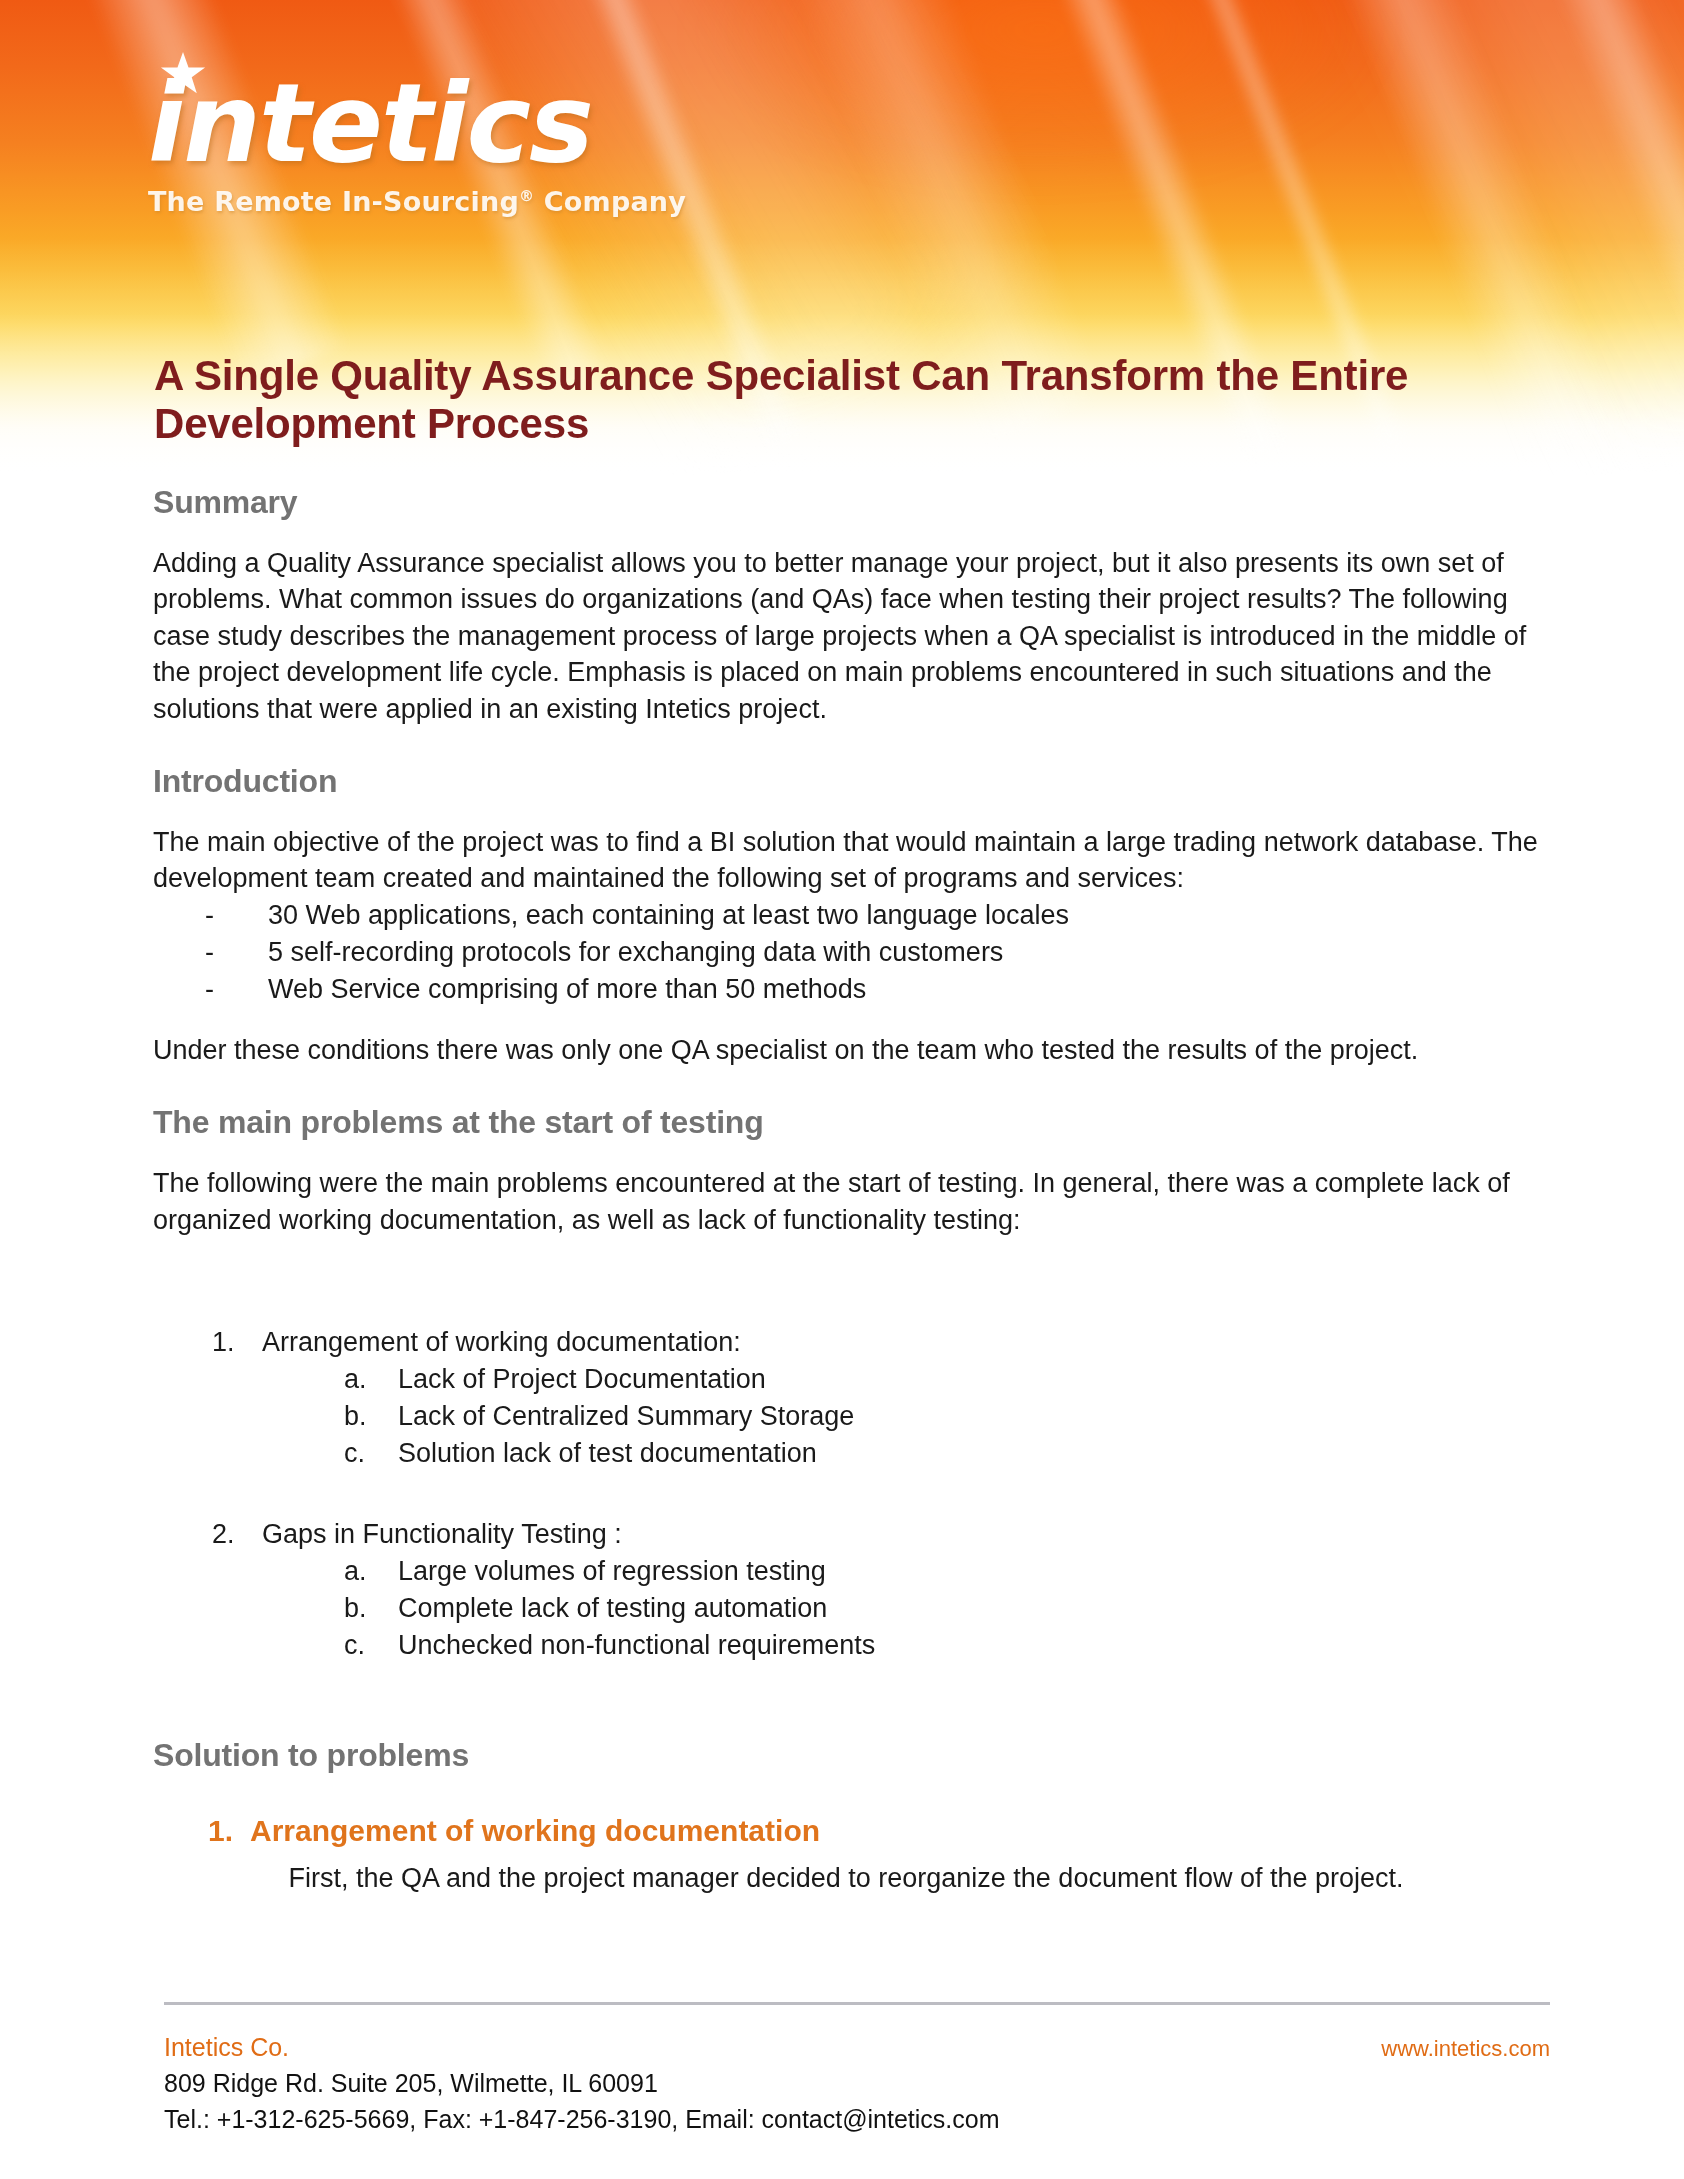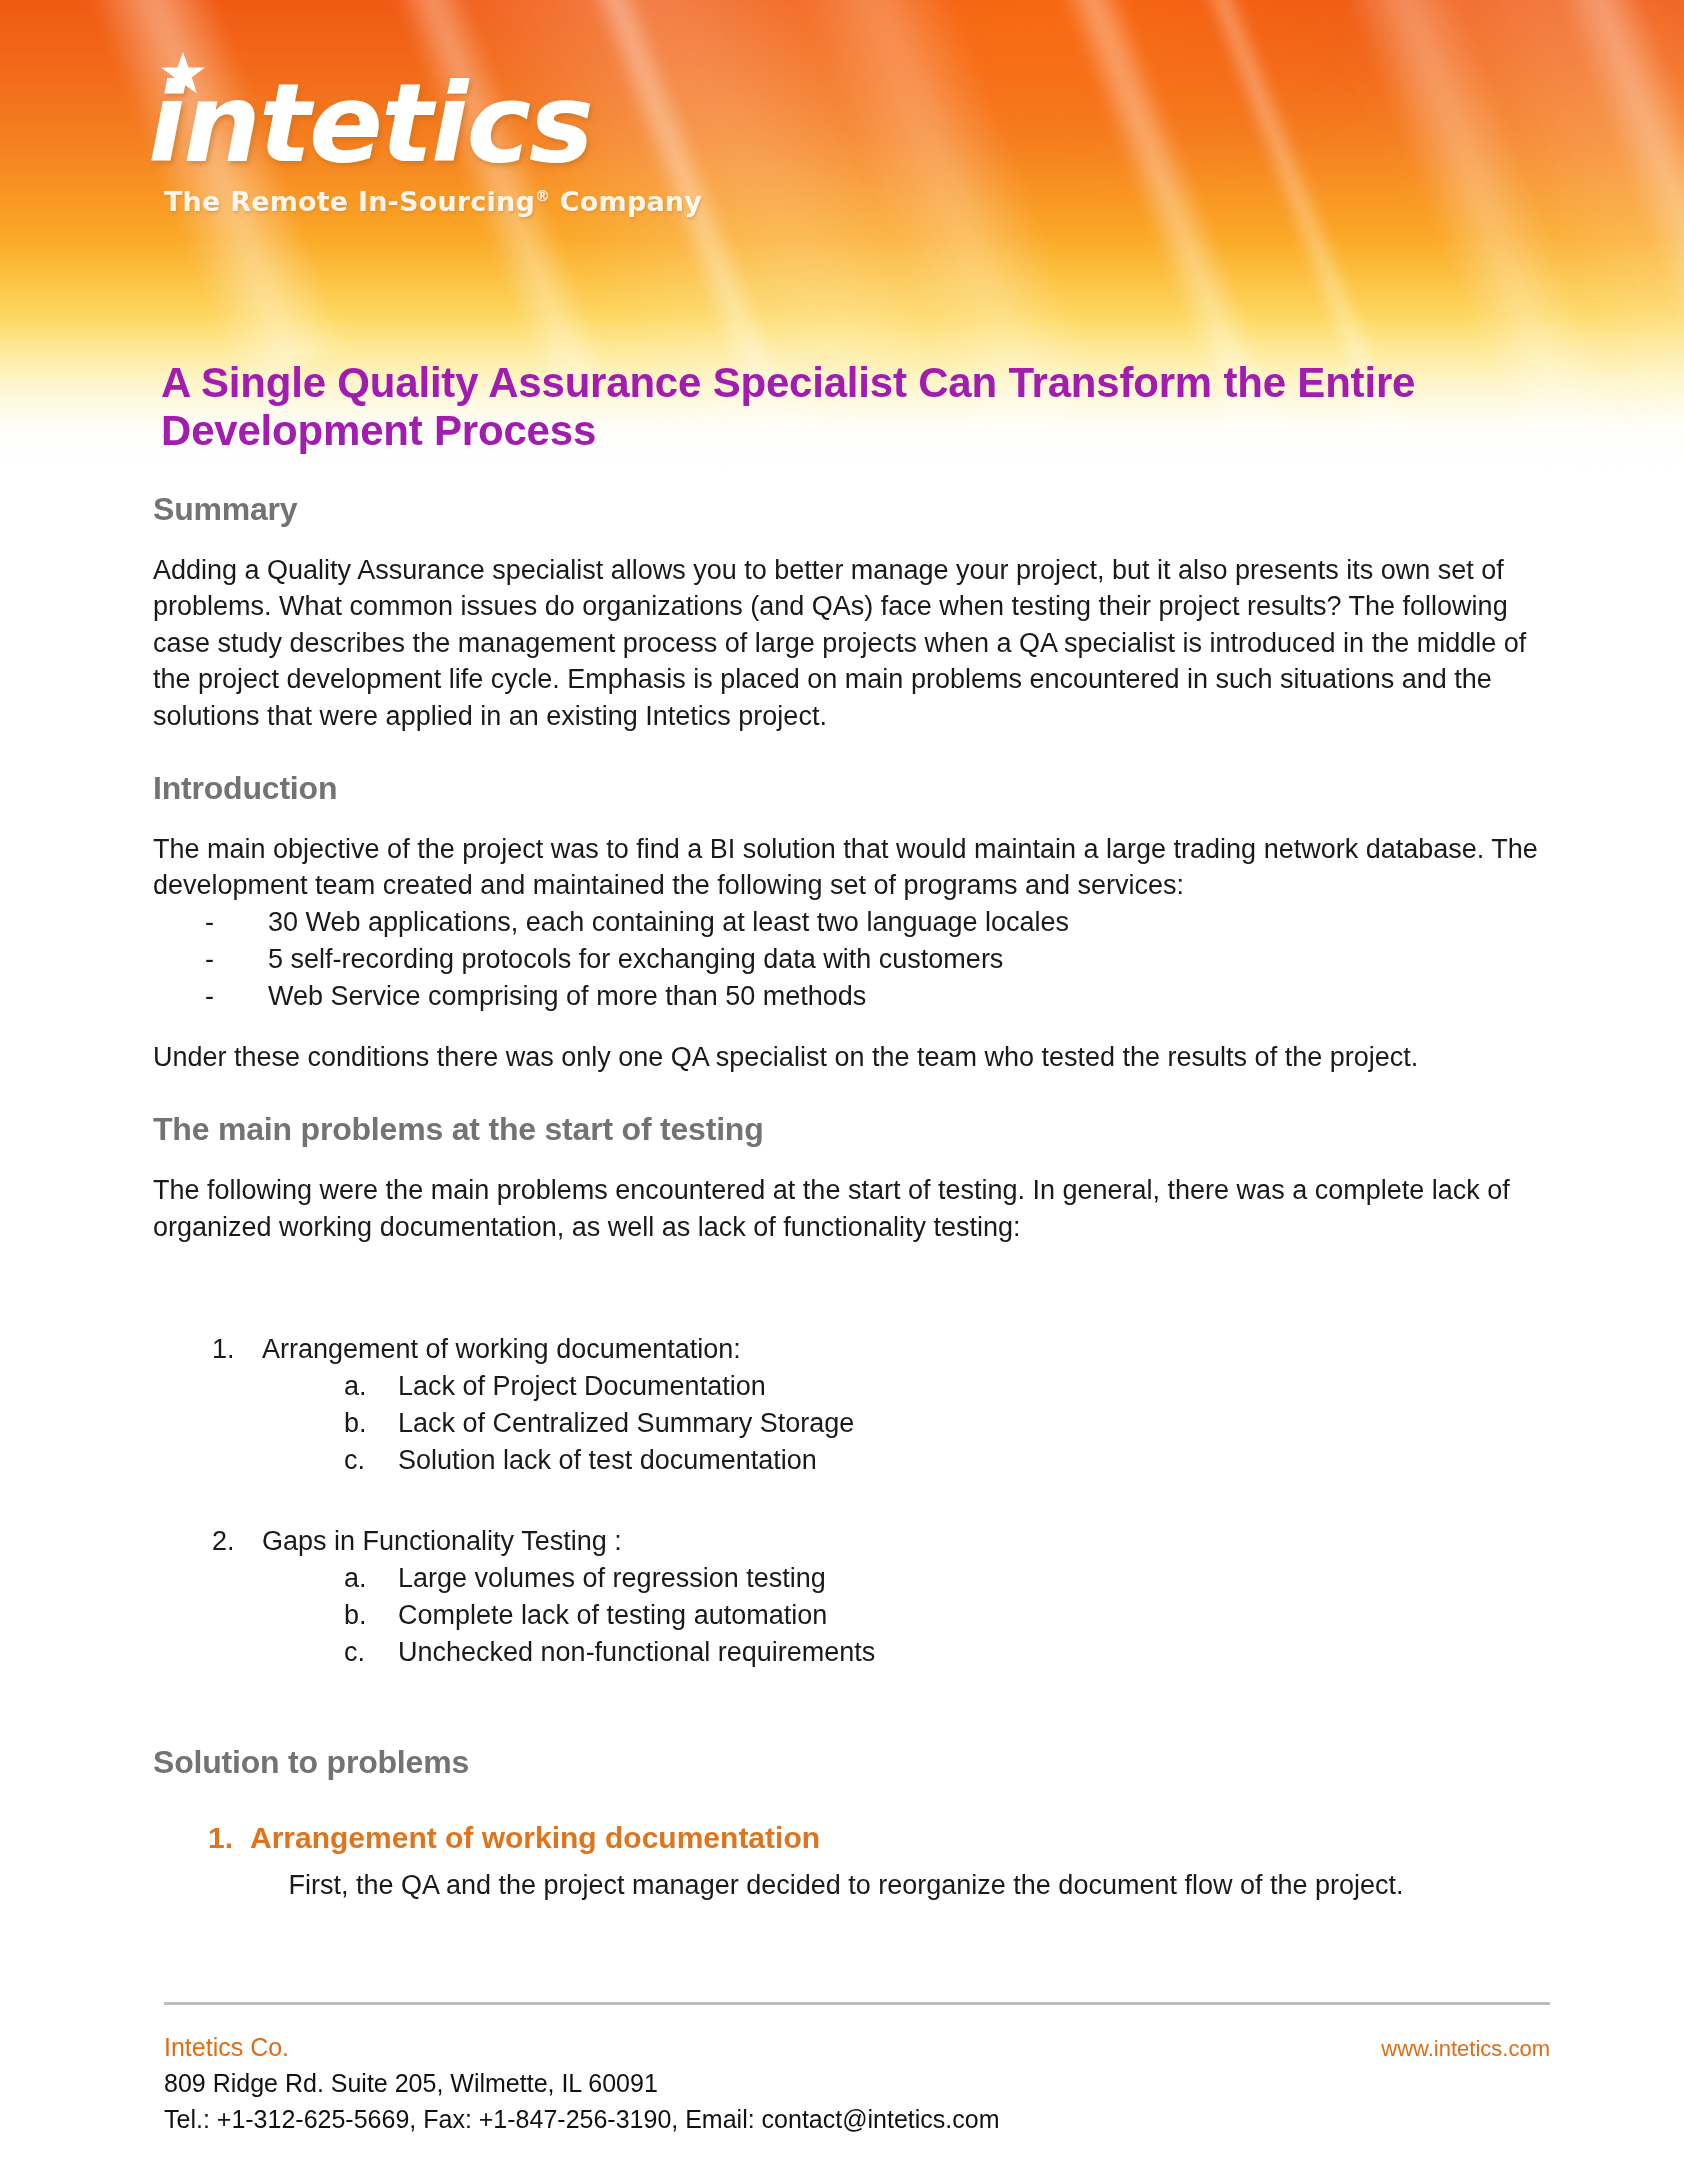--- a/index.html
+++ b/index.html
@@ -108,21 +108,21 @@
   .logo-star {
     position: absolute;
     left: 12px;
     top: -18px;
     width: 46px;
     height: 46px;
     z-index: 6;
   }
   .logo-tagline {
     margin-top: 8px;
-    margin-left: 16px;
+    margin-left: 0;
     font-family: "DejaVu Sans", sans-serif;
     font-weight: 600;
     font-size: 27px;
     color: rgba(255,255,255,0.90);
     letter-spacing: 0.2px;
     text-shadow: 1px 2px 3px rgba(200,130,40,0.45);
   }
   .logo-tagline sup {
     font-size: 15px;
     vertical-align: super;
@@ -137,25 +137,25 @@
     z-index: 10;
   }
   .content {
     position: absolute;
     left: 153px;
     top: 351px;
     width: 1386px;
   }
 
   h1.doc-title {
-    margin: 8px;
+    margin: 1px;
     font-size: 42px;
     font-weight: 700;
     line-height: 1.14;
-    color: #a21caf;
+    color: #7f1d1d;
     letter-spacing: -0.2px;
   }
   h2.section-heading {
     margin: 36px 0 0 0;
     font-size: 32px;
     font-weight: 700;
     color: #737373;
     letter-spacing: -0.2px;
   }
   h3.sub-heading {

